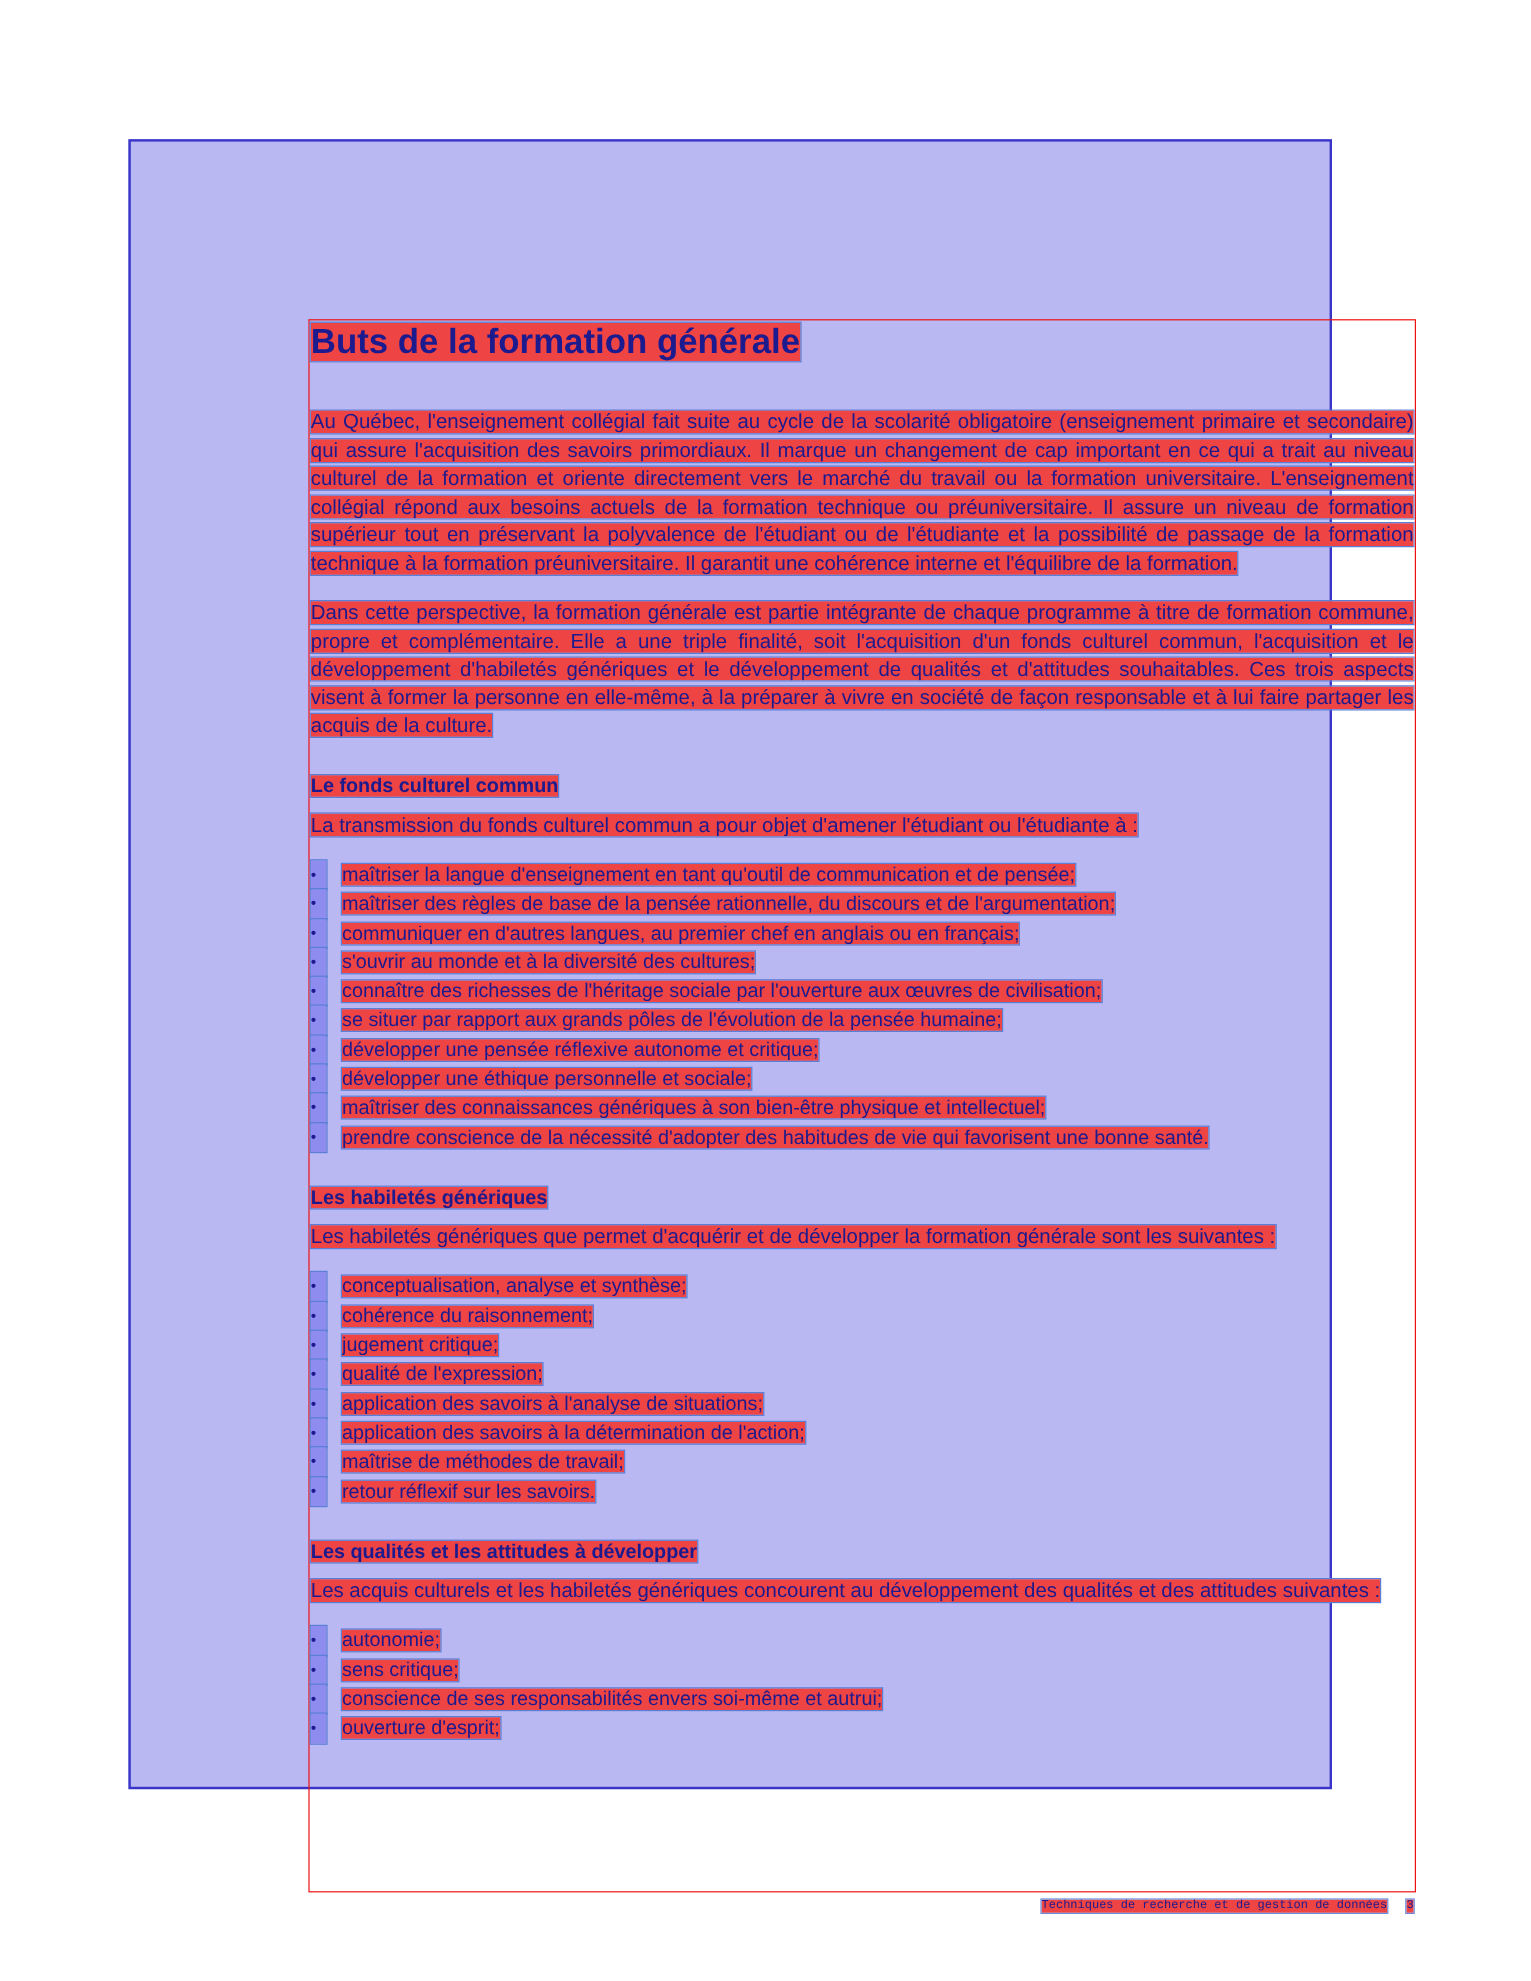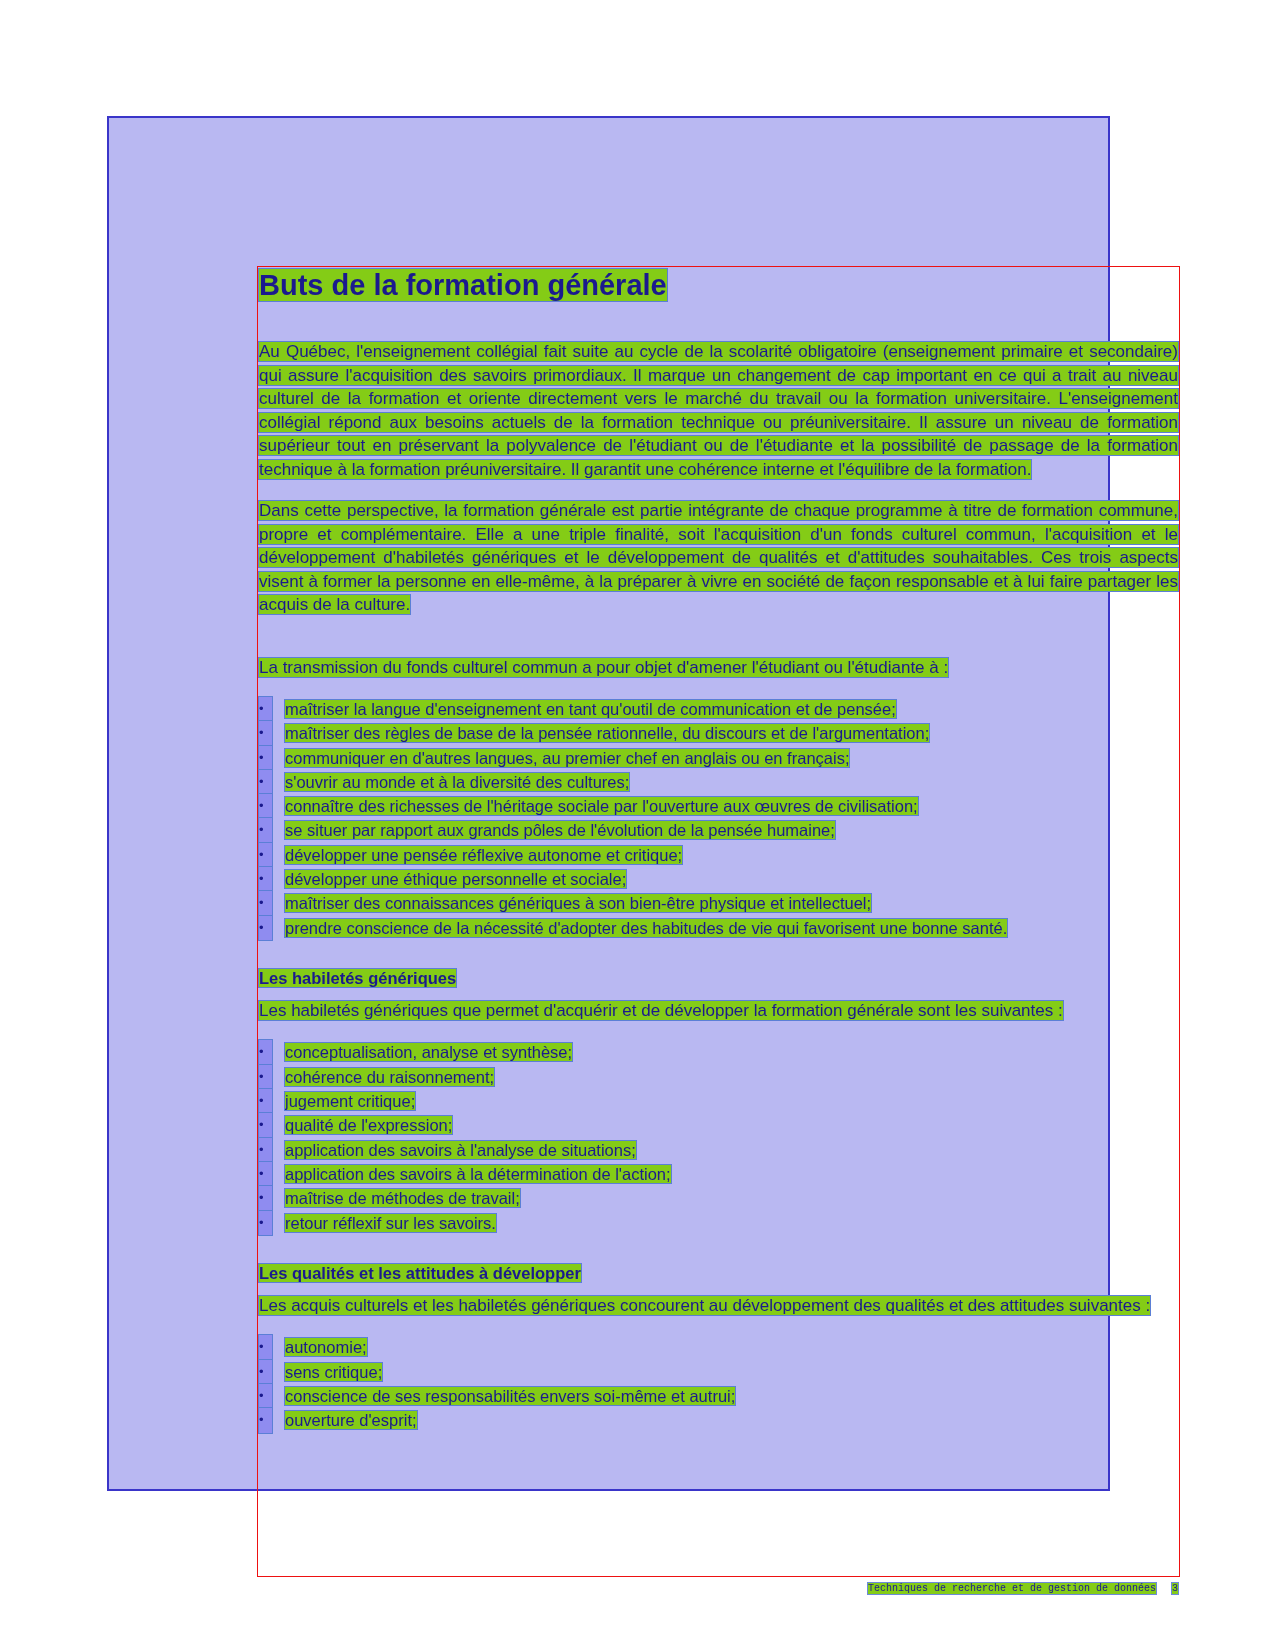--- a/index.html
+++ b/index.html
@@ -43,21 +43,21 @@
     position: absolute;
     left: 150px;
     top: 150px;
     width: 919px;
     height: 1300px;
     box-sizing: border-box;
   }
 
   
   .sel {
-    background: #84cc16;
+    background: #ef4444;
     outline: 1px solid #5b7fd6;
     color: #1b1a8e;
     display: inline;
     box-decoration-break: clone;
     -webkit-box-decoration-break: clone;
   }
 
   h1.doc-title {
     margin: 0;
     padding: 0;
@@ -146,20 +146,21 @@
     <div class="gap-xl"></div>
 
     <p class="body"><span class="sel">Au Québec, l'enseignement collégial fait suite au cycle de la scolarité obligatoire (enseignement primaire et secondaire) qui assure l'acquisition des savoirs primordiaux. Il marque un changement de cap important en ce qui a trait au niveau culturel de la formation et oriente directement vers le marché du travail ou la formation universitaire. L'enseignement collégial répond aux besoins actuels de la formation technique ou préuniversitaire. Il assure un niveau de formation supérieur tout en préservant la polyvalence de l'étudiant ou de l'étudiante et la possibilité de passage de la formation technique à la formation préuniversitaire. Il garantit une cohérence interne et l'équilibre de la formation.</span></p>
 
     <div class="gap-m"></div>
 
     <p class="body"><span class="sel">Dans cette perspective, la formation générale est partie intégrante de chaque programme à titre de formation commune, propre et complémentaire. Elle a une triple finalité, soit l'acquisition d'un fonds culturel commun, l'acquisition et le développement d'habiletés génériques et le développement de qualités et d'attitudes souhaitables. Ces trois aspects visent à former la personne en elle-même, à la préparer à vivre en société de façon responsable et à lui faire partager les acquis de la culture.</span></p>
 
     <div class="gap-l"></div>
 
+    <h2 class="section-title"><span class="sel">Le fonds culturel commun</span></h2>
     <div class="gap-s"></div>
     <p class="body"><span class="sel">La transmission du fonds culturel commun a pour objet d'amener l'étudiant ou l'étudiante à :</span></p>
     <div class="gap-m"></div>
     <ul class="bullets">
       <li><span class="bullet-dot">•</span><span class="sel">maîtriser la langue d'enseignement en tant qu'outil de communication et de pensée;</span></li>
       <li><span class="bullet-dot">•</span><span class="sel">maîtriser des règles de base de la pensée rationnelle, du discours et de l'argumentation;</span></li>
       <li><span class="bullet-dot">•</span><span class="sel">communiquer en d'autres langues, au premier chef en anglais ou en français;</span></li>
       <li><span class="bullet-dot">•</span><span class="sel">s'ouvrir au monde et à la diversité des cultures;</span></li>
       <li><span class="bullet-dot">•</span><span class="sel">connaître des richesses de l'héritage sociale par l'ouverture aux œuvres de civilisation;</span></li>
       <li><span class="bullet-dot">•</span><span class="sel">se situer par rapport aux grands pôles de l'évolution de la pensée humaine;</span></li>

